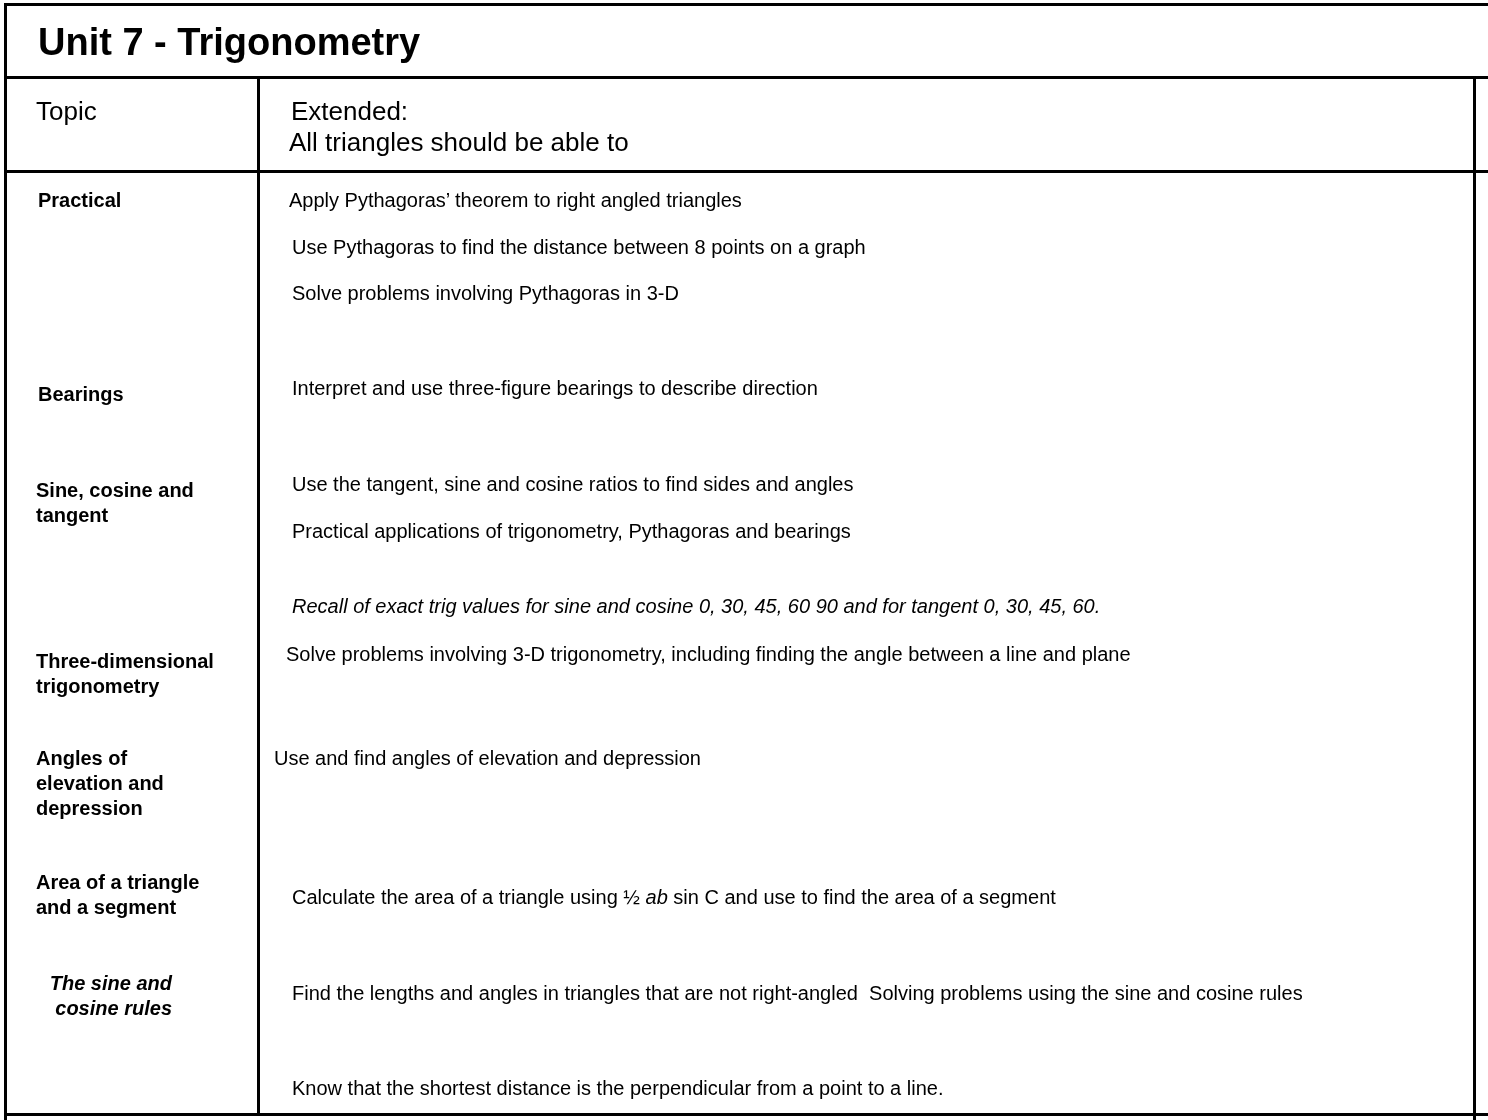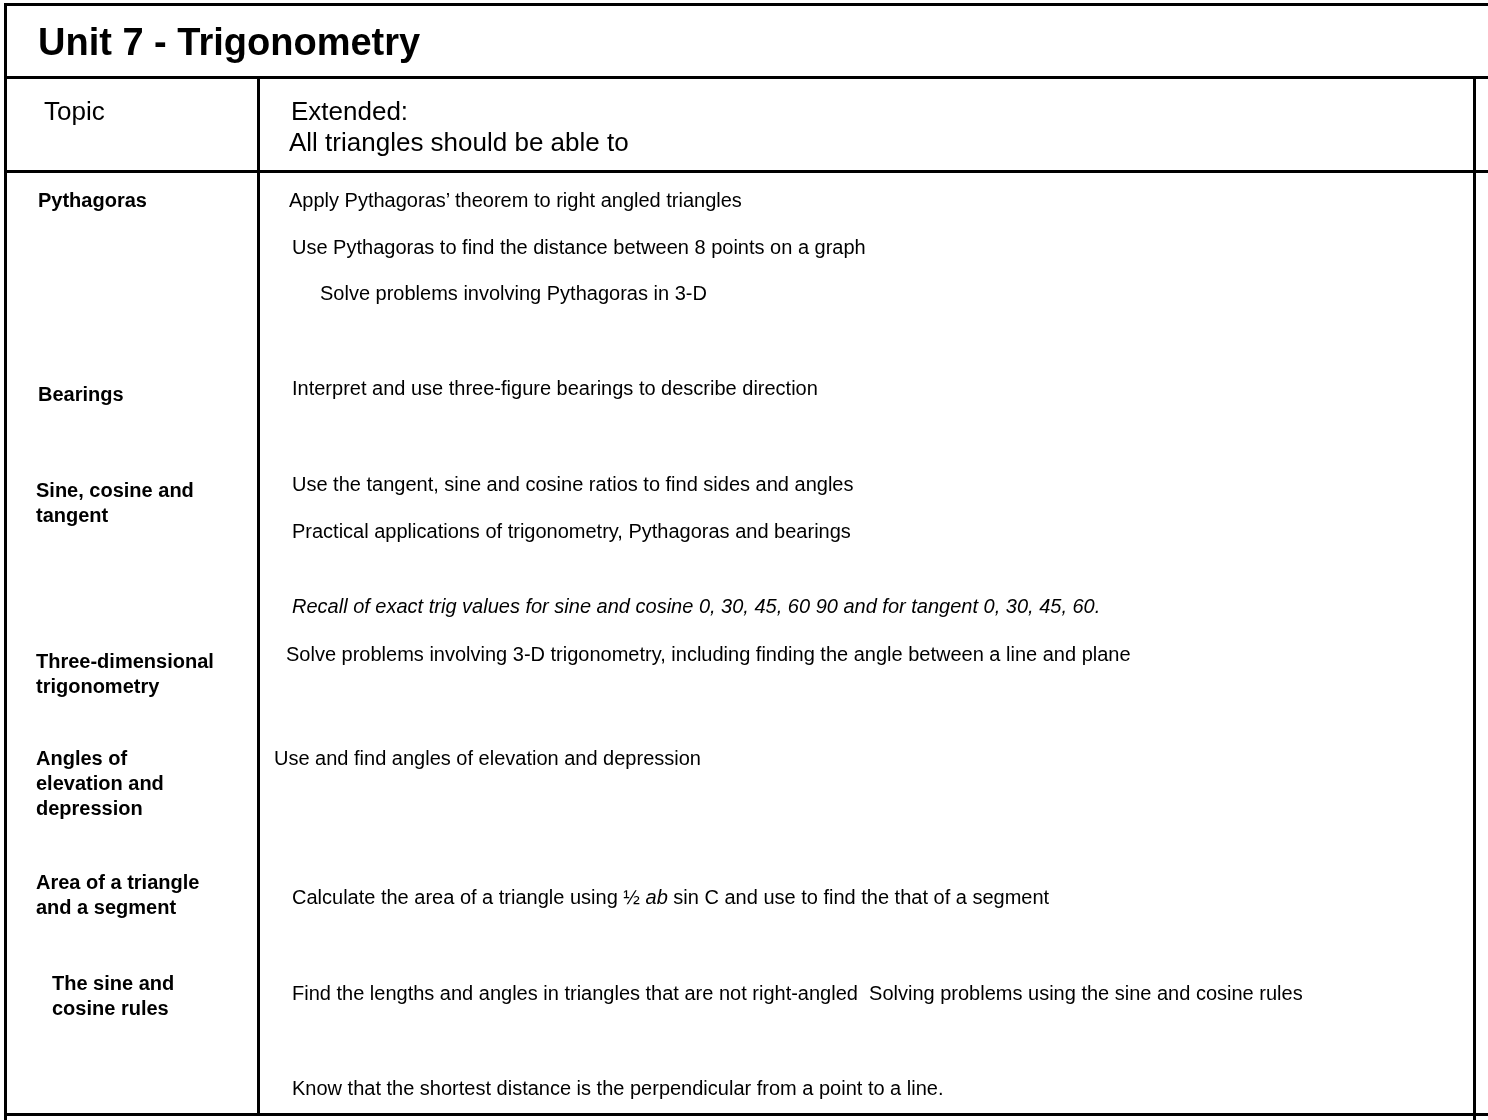--- a/index.html
+++ b/index.html
@@ -18,38 +18,38 @@
 <div class="line" style="left:4px;top:3px;width:1484px;height:3px;"></div>
 <div class="line" style="left:4px;top:3px;width:3px;height:1117px;"></div>
 <div class="line" style="left:4px;top:76px;width:1484px;height:3px;"></div>
 <div class="line" style="left:4px;top:170px;width:1484px;height:3px;"></div>
 <div class="line" style="left:257px;top:76px;width:3px;height:1040px;"></div>
 <div class="line" style="left:1473px;top:76px;width:3px;height:1044px;"></div>
 <div class="line" style="left:4px;top:1113px;width:1484px;height:3px;"></div>
 
 <div class="t title">Unit 7 - Trigonometry</div>
 
-<div class="t hdr" style="left:44px;top:96px;">Topic</div>
+<div class="t hdr" style="left:36px;top:96px;">Topic</div>
 <div class="t hdr" style="left:291px;top:96px;">Extended:</div>
 <div class="t hdr" style="left:289px;top:127px;">All triangles should be able to</div>
 
-<div class="t topic" style="left:38px;top:188px;">Pythagoras</div>
+<div class="t topic" style="left:38px;top:188px;">Practical</div>
 <div class="t topic" style="left:38px;top:382px;">Bearings</div>
 <div class="t topic" style="left:36px;top:478px;width:180px;white-space:normal;">Sine, cosine and tangent</div>
 <div class="t topic" style="left:36px;top:649px;width:200px;white-space:normal;">Three-dimensional trigonometry</div>
 <div class="t topic" style="left:36px;top:746px;width:150px;white-space:normal;">Angles of elevation and depression</div>
 <div class="t topic" style="left:36px;top:870px;width:185px;white-space:normal;">Area of a triangle and a segment</div>
-<div class="t topic" style="left:52px;top:971px;width:140px;white-space:normal;text-align:left;">The sine and cosine rules</div>
+<div class="t topic" style="left:32px;top:971px;width:140px;white-space:normal;text-align:right;font-style:italic;">The sine and cosine rules</div>
 
 <div class="t obj" style="left:289px;top:189px;">Apply Pythagoras’ theorem to right angled triangles</div>
 <div class="t obj" style="left:292px;top:236px;">Use Pythagoras to find the distance between 8 points on a graph</div>
-<div class="t obj" style="left:292px;top:282px;margin-left:28px;">Solve problems involving Pythagoras in 3-D</div>
+<div class="t obj" style="left:292px;top:282px;">Solve problems involving Pythagoras in 3-D</div>
 <div class="t obj" style="left:292px;top:377px;">Interpret and use three-figure bearings to describe direction</div>
 <div class="t obj" style="left:292px;top:473px;">Use the tangent, sine and cosine ratios to find sides and angles</div>
 <div class="t obj" style="left:292px;top:520px;">Practical applications of trigonometry, Pythagoras and bearings</div>
 <div class="t obj" style="left:292px;top:595px;font-style:italic;">Recall of exact trig values for sine and cosine 0, 30, 45, 60 90 and for tangent 0, 30, 45, 60.</div>
 <div class="t obj" style="left:286px;top:643px;">Solve problems involving 3-D trigonometry, including finding the angle between a line and plane</div>
 <div class="t obj" style="left:274px;top:747px;">Use and find angles of elevation and depression</div>
 <div class="t obj" style="left:292px;top:886px;">
-  <span>Calculate the area of a triangle using ½ </span><i>ab</i><span> sin C and use to find the that of a segment</span>
+  <span>Calculate the area of a triangle using ½ </span><i>ab</i><span> sin C and use to find the area of a segment</span>
 </div>
 <div class="t obj" style="left:292px;top:982px;white-space:pre;">Find the lengths and angles in triangles that are not right-angled  Solving problems using the sine and cosine rules</div>
 <div class="t obj" style="left:292px;top:1077px;">Know that the shortest distance is the perpendicular from a point to a line.</div>
 
 </body></html>

